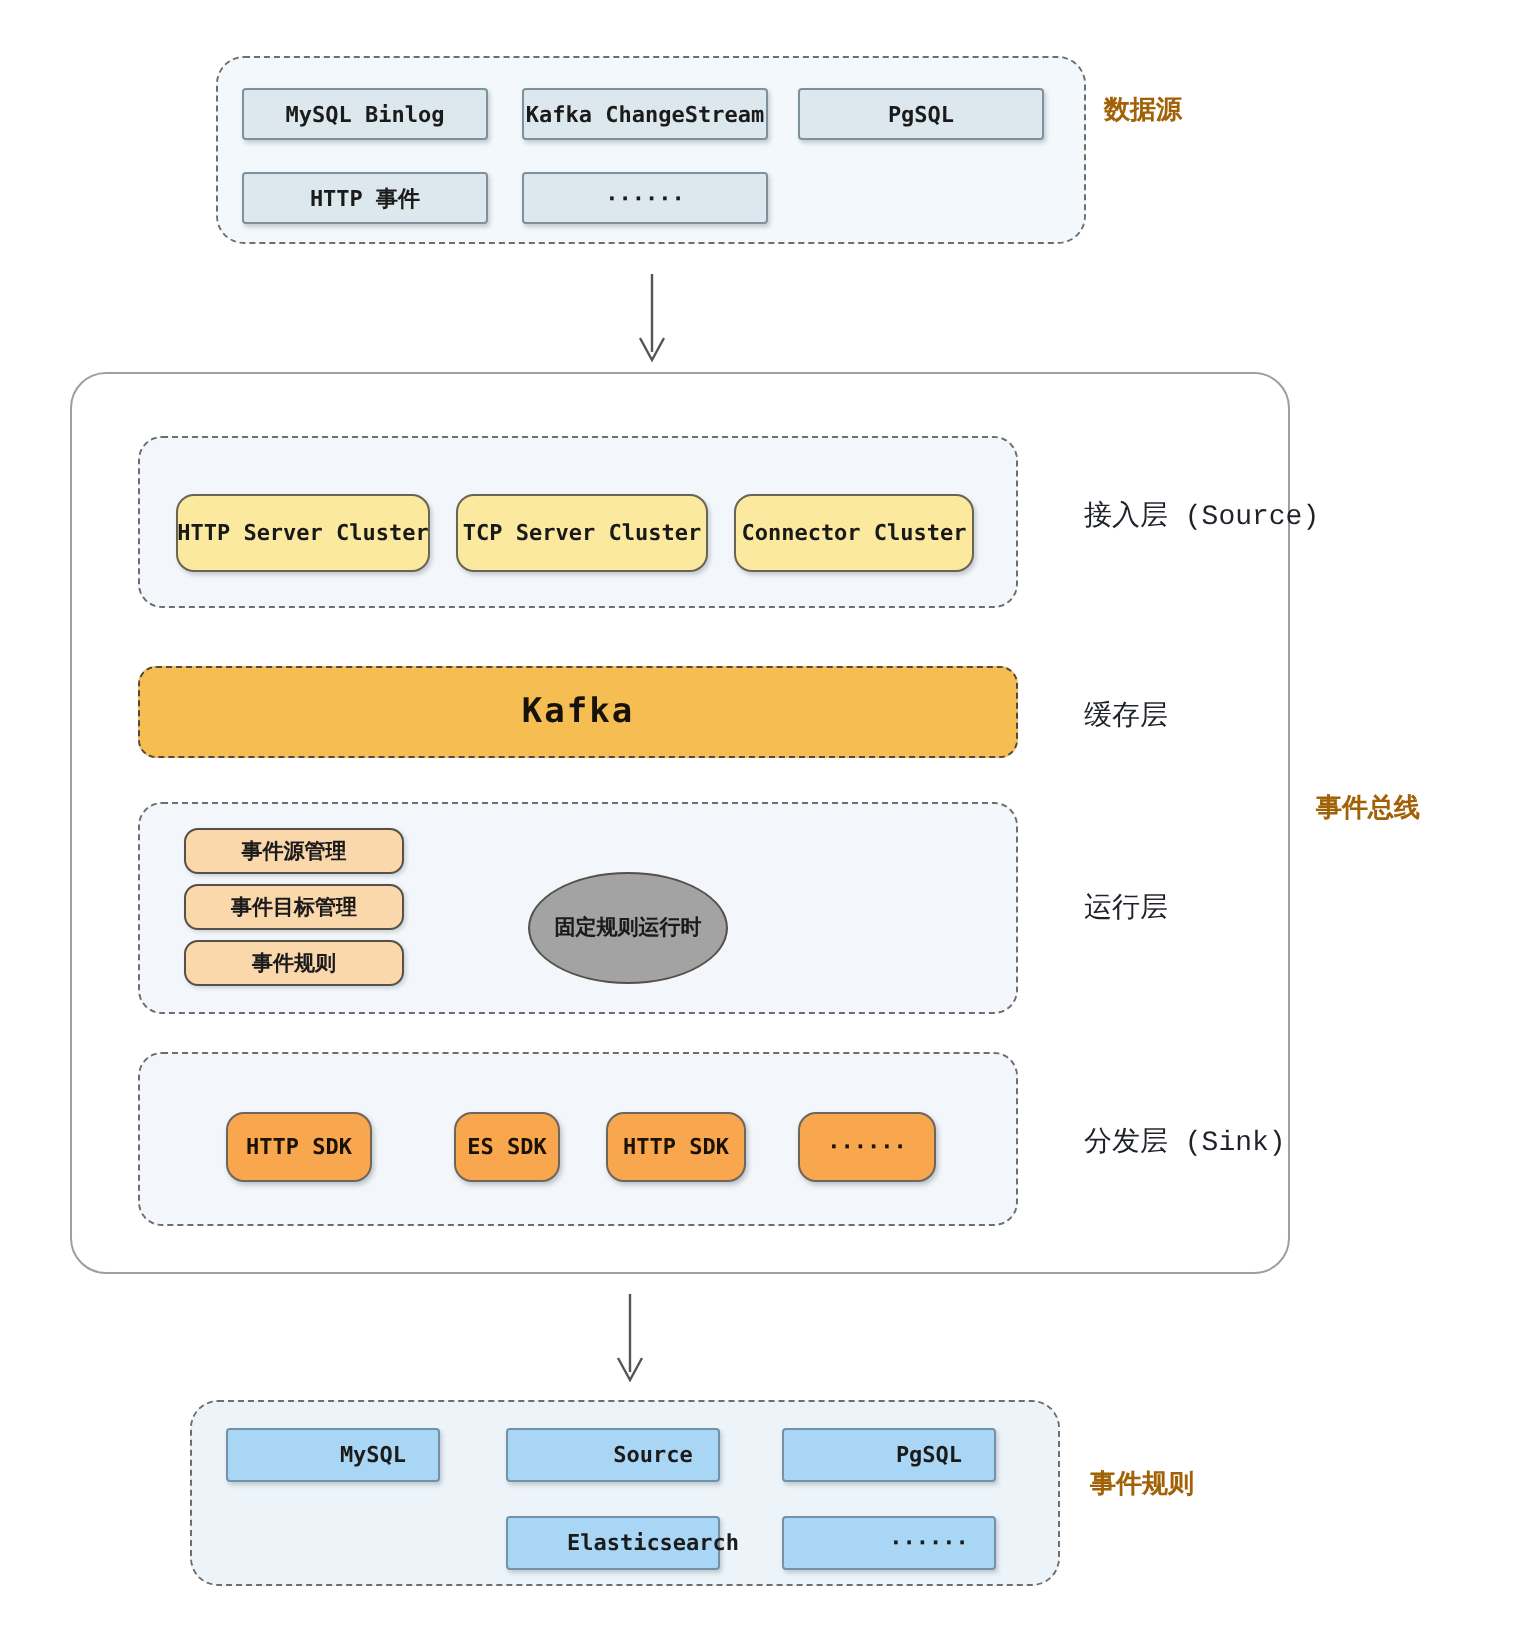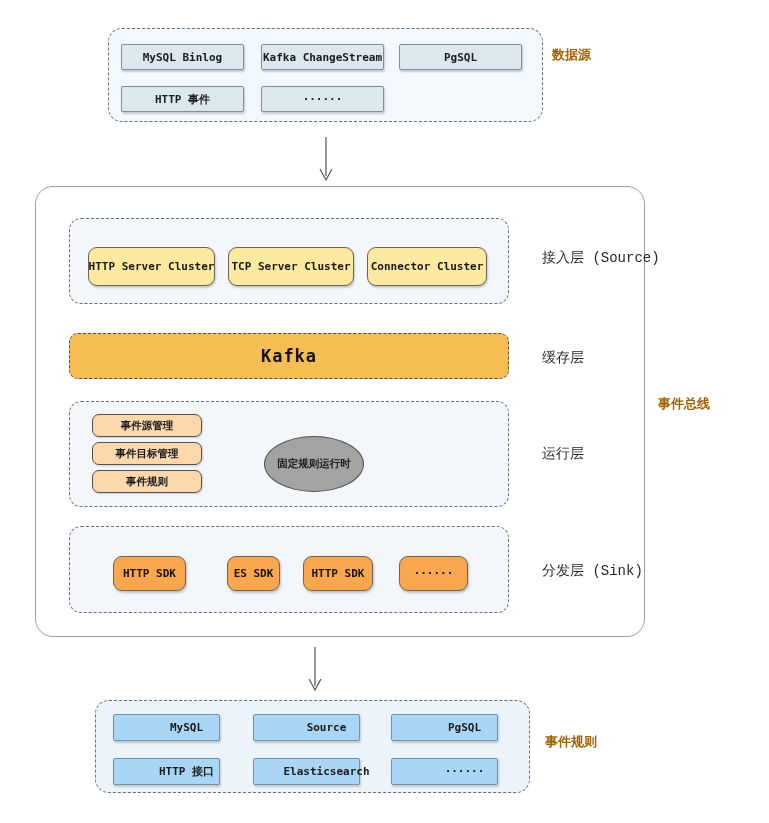--- a/index.html
+++ b/index.html
@@ -131,19 +131,18 @@
   <div class="big-label" style="left:658px;top:395px">事件总线</div>
 
   <svg class="arrow" style="left:306px;top:646px" width="18" height="48" viewBox="0 0 18 48">
     <path d="M9 1 V 40 M3 33 L9 44 L15 33" stroke="#555" stroke-width="1.2" fill="none"></path>
   </svg>
 
   <div class="group tgt">
     <div class="chip tgtC" style="left:17px;top:13px">MySQL</div>
     <div class="chip tgtC" style="left:157px;top:13px">Source</div>
     <div class="chip tgtC" style="left:295px;top:13px">PgSQL</div>
-    <div class="chip tgtC" style="left:17px;top:57px">HTTP 接口</div>
     <div class="chip tgtC" style="left:157px;top:57px">Elasticsearch</div>
     <div class="chip tgtC" style="left:295px;top:57px">······</div>
   </div>
   <div class="big-label" style="left:545px;top:733px">事件规则</div>
 
 </div>
 
 </body></html>

